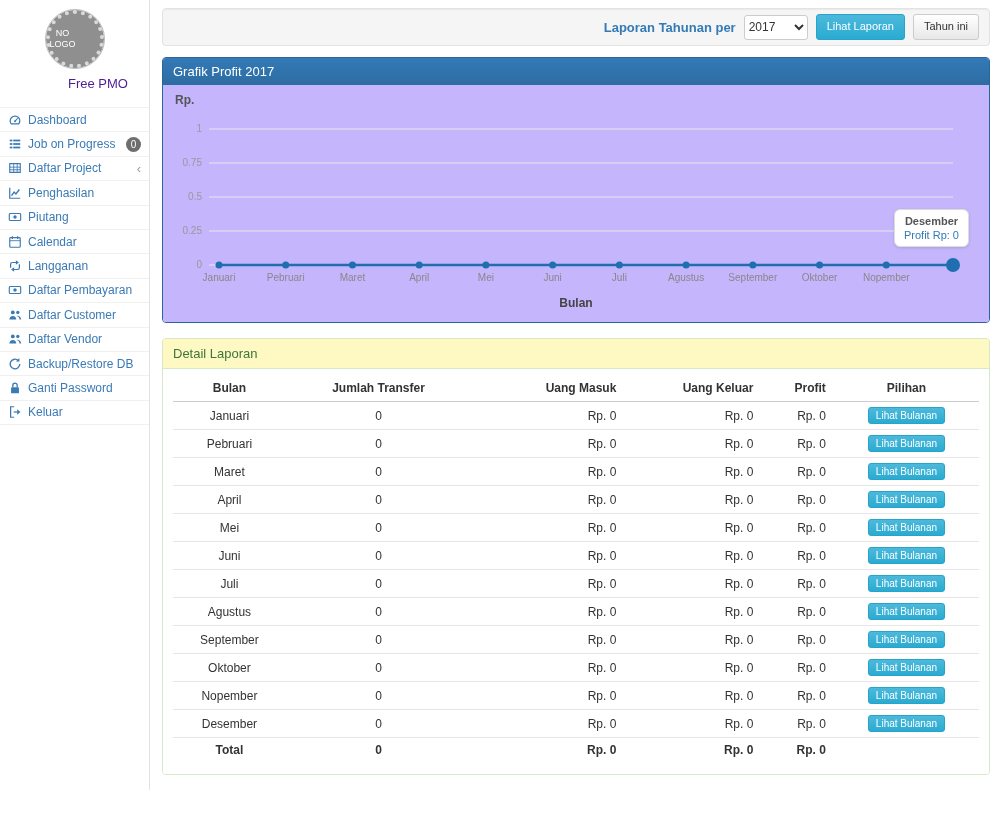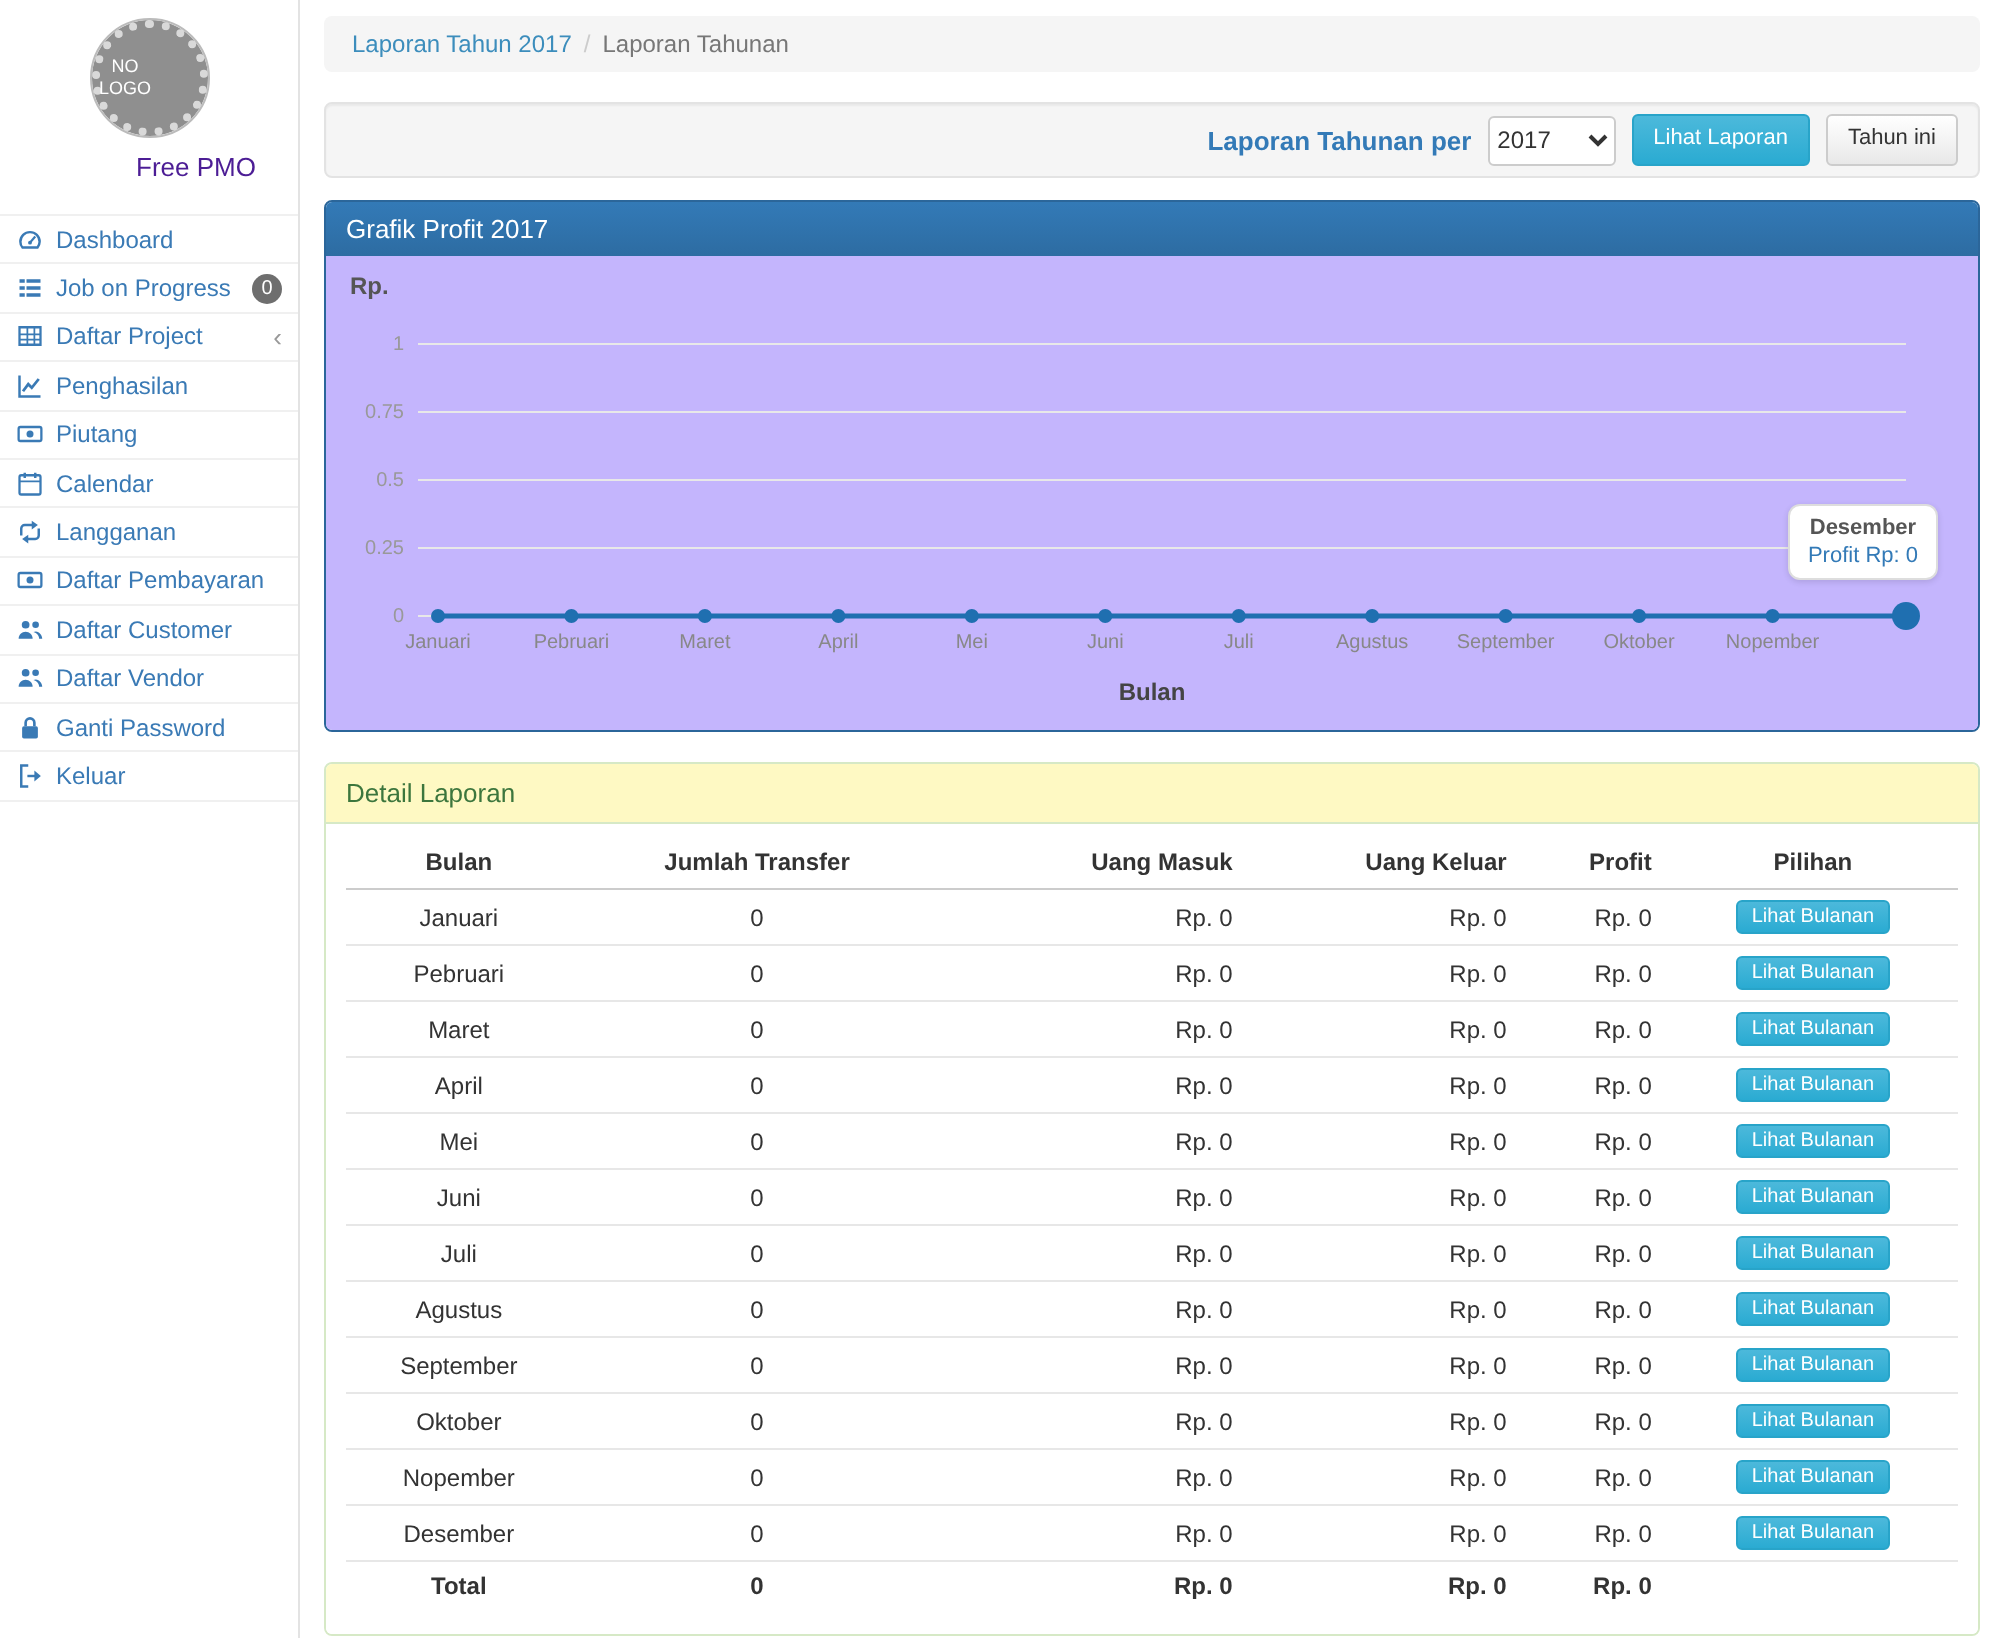--- a/index.html
+++ b/index.html
@@ -233,20 +233,29 @@
               <path d="M1.5 13c0-2.2 1.8-4 4-4s4 1.8 4 4z"></path>
               <circle cx="11.2" cy="5" r="1.9"></circle>
               <path d="M10 9.2c1.9.5 3.2 2 3.2 3.8h1.8c0-2-1.6-3.8-3.7-4.1z"></path>
             </svg>
           </span>
         <span>Daftar Vendor</span>
       </li>
       <li>
         <span class="icn">
             <svg viewBox="0 0 16 16">
+              <path d="M13.5 8a5.5 5.5 0 1 1-1.7-3.95" fill="none" stroke="currentColor" stroke-width="1.5"></path>
+              <path d="M13 1v4H9z" fill="currentColor"></path>
+            </svg>
+          </span>
+        <span>Backup/Restore DB</span>
+      </li>
+      <li>
+        <span class="icn">
+            <svg viewBox="0 0 16 16">
               <rect x="3.5" y="7" width="9" height="7" rx="1" fill="currentColor"></rect>
               <path d="M5.5 7V5a2.5 2.5 0 0 1 5 0v2" fill="none" stroke="currentColor" stroke-width="1.5"></path>
             </svg>
           </span>
         <span>Ganti Password</span>
       </li>
       <li>
         <span class="icn">
             <svg viewBox="0 0 16 16">
               <path d="M7 2H3v12h4" fill="none" stroke="currentColor" stroke-width="1.4"></path>
@@ -254,23 +263,20 @@
               <path d="M10.5 4.8L14.2 8l-3.7 3.2z" fill="currentColor"></path>
             </svg>
           </span>
         <span>Keluar</span>
       </li>
     </ul>
   </aside>
 
   <main class="main">
 
-    <div class="breadcrumb">
-      <a href="#">Laporan Tahun 2017</a><span class="sep">/</span><span>Laporan Tahunan</span>
-    </div>
 
     <div class="well-form">
       <label>Laporan Tahunan per</label>
       <select>
         <option>2017</option>
       </select>
       <button class="btn btn-info">Lihat Laporan</button>
       <button class="btn btn-default">Tahun ini</button>
     </div>
 

